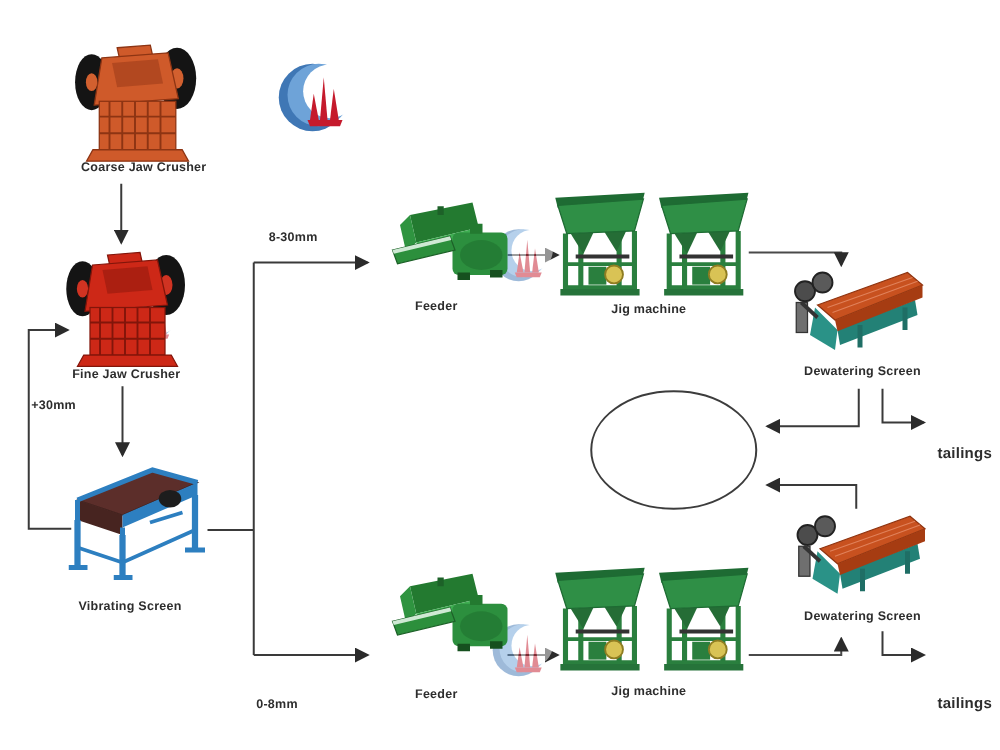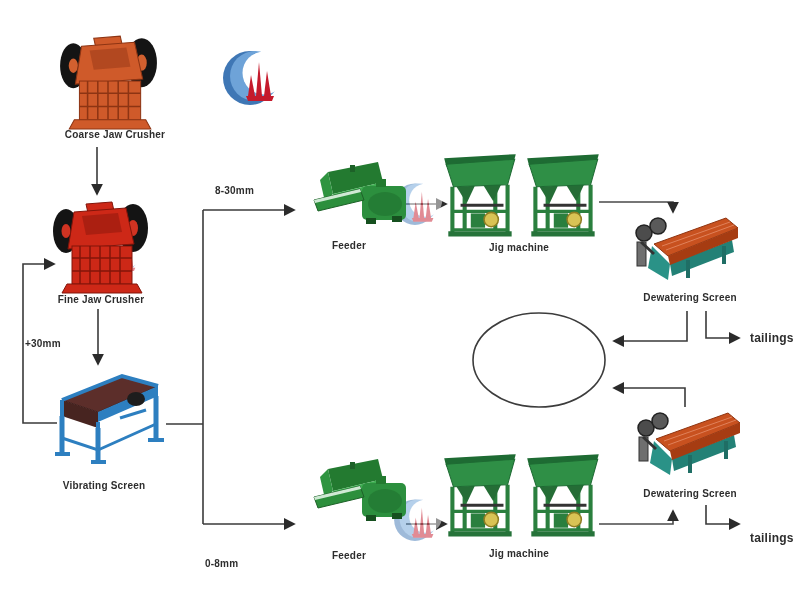--- a/index.html
+++ b/index.html
@@ -6,21 +6,21 @@
   .canvas {
     position:relative; width:800px; height:600px; margin:0 auto;
     background:#ffffff; overflow:hidden;
     font-family:"Liberation Sans", sans-serif;
   }
   .lbl {
     position:absolute; font-weight:bold; font-size:10px; color:#2d2d2d;
     white-space:nowrap; letter-spacing:.2px;
   }
   .lbl.center { transform:translateX(-50%); }
-  .lbl.big { font-size:12px; }
+  .lbl.big { font-size:12px;margin-top:24px; }
   .logo-caption {
     position:absolute; transform:translateX(-50%);
     font-family:"Liberation Serif", serif; font-style:italic; font-weight:bold;
     font-size:12.5px; color:#17173a; white-space:nowrap;
   }
   .conn { position:absolute; left:0; top:0; }
   .machine { position:absolute; }
   .wm { position:absolute; opacity:.5; }
   .ellipse-text {
     position:absolute; font-weight:bold; font-size:11.5px; color:#2b2b2b;
@@ -197,20 +197,20 @@
   <svg class="machine" style="left:523px; top:448px;" width="82" height="94">
       <use href="#sym-jig"></use>
     </svg>
   <div class="lbl center" style="left:519px; top:548px;">Jig machine</div>
 
   <svg class="machine" style="left:634px; top:407px;" width="114" height="78">
       <use href="#sym-dew"></use>
     </svg>
   <div class="lbl center" style="left:690px; top:488px;">Dewatering Screen</div>
 
-  <div class="lbl" style="left:25px; top:338px;">+30mm</div>
+  <div class="lbl" style="left:25px; top:319px;">+30mm</div>
   <div class="lbl" style="left:203px; top:185px;margin-left:12px;">8-30mm</div>
   <div class="lbl" style="left:205px; top:558px;">0-8mm</div>
 
   <div class="lbl big" style="left:750px; top:331px;">tailings</div>
   <div class="lbl big" style="left:750px; top:531px;">tailings</div>
 
 </div>
 
 </body></html>

